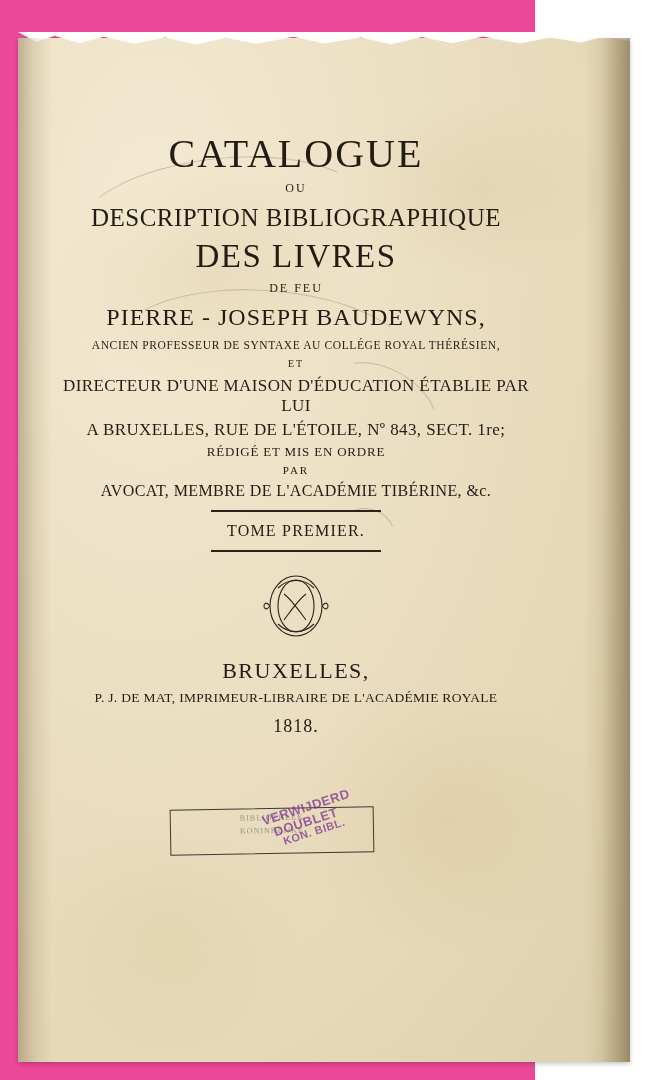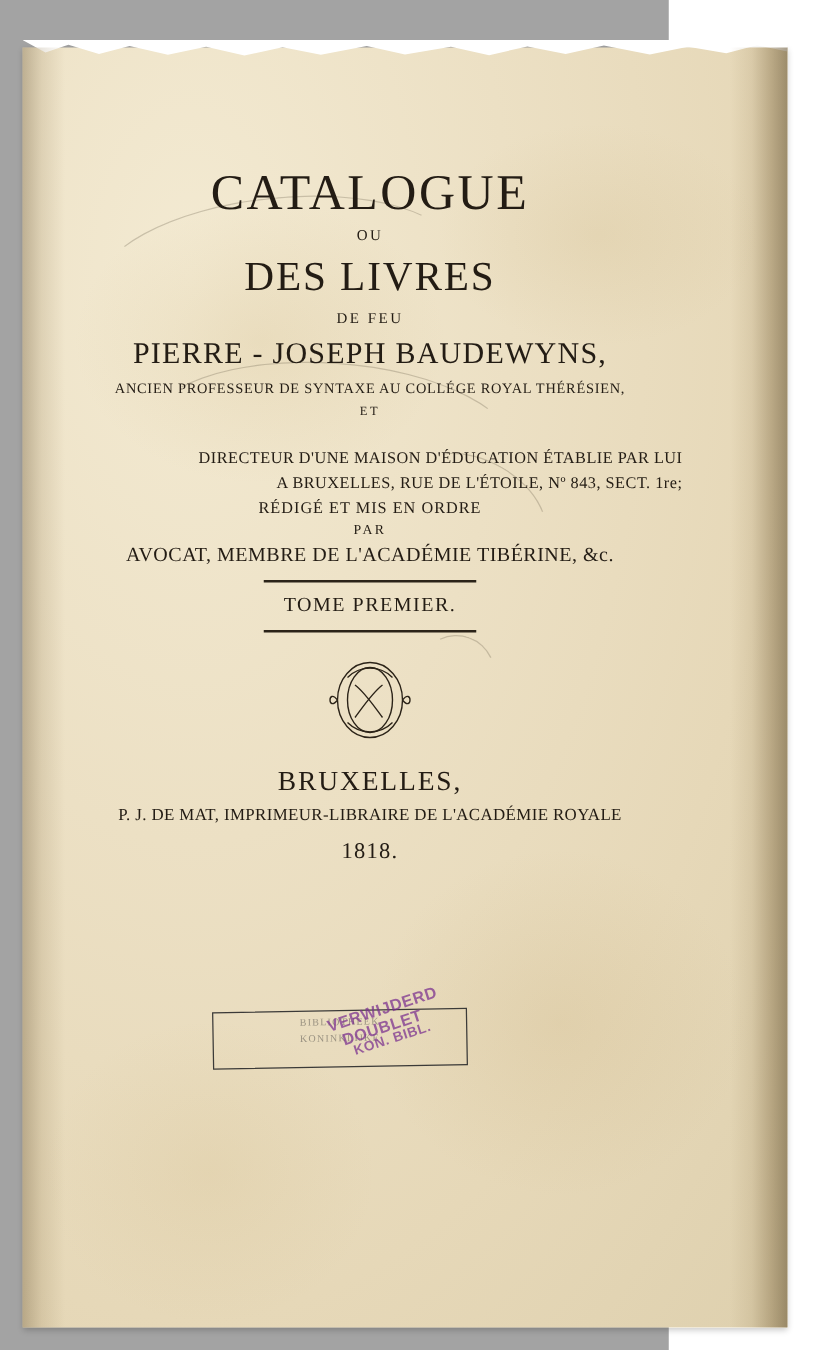--- a/index.html
+++ b/index.html
@@ -11,21 +11,21 @@
     width: 669px;
     height: 1080px;
     overflow: hidden;
     font-family: "Liberation Serif", serif;
   }
 
   #page {
     position: relative;
     width: 535px;
     height: 1080px;
-    background: #a3a3a3;
+    background: #ec4899;
   }
 
   
   #sheet {
     position: absolute;
     left: 18px;
     top: 38px;
     width: 612px;
     height: 1024px;
     background:
@@ -128,28 +128,27 @@
     margin-bottom: 8px;
   }
   .t-prof {
     font-size: 11.5px;
     letter-spacing: 0.6px;
     margin-bottom: 7px;
   }
   .t-et {
     font-size: 10px;
     letter-spacing: 2px;
-    margin-bottom: 23px;
+    margin-bottom: 7px;
     text-align: center;
   }
   .t-dir1, .t-dir2 {
-    font-size: 13px;
+    font-size: 17px;
     letter-spacing: 0.4px;
     margin-bottom: 4px;
-    text-align: right;
   }
   .t-redige {
     font-size: 13px;
     letter-spacing: 0.8px;
     margin-top: 4px;
     margin-bottom: 4px;
   }
   .t-par {
     font-size: 11px;
     letter-spacing: 2px;
@@ -267,20 +266,21 @@
 
     <div class="pencil pc1"></div>
     <div class="pencil pc2"></div>
     <div class="pencil pc3"></div>
     <div class="pencil pc4"></div>
 
     <div id="text-block">
 
       <div class="line t-catalogue">CATALOGUE</div>
       <div class="line t-ou">OU</div>
+      <div class="line t-desc">DESCRIPTION BIBLIOGRAPHIQUE</div>
       <div class="line t-deslivres">DES LIVRES</div>
       <div class="line t-defeu">DE FEU</div>
       <div class="line t-author">PIERRE - JOSEPH BAUDEWYNS,</div>
       <div class="line t-prof">ANCIEN PROFESSEUR DE SYNTAXE AU COLLÉGE ROYAL THÉRÉSIEN,</div>
       <div class="line t-et">ET</div>
       <div class="line t-dir1">DIRECTEUR D'UNE MAISON D'ÉDUCATION ÉTABLIE PAR LUI</div>
       <div class="line t-dir2">A BRUXELLES, RUE DE L'ÉTOILE, Nº 843, SECT. 1re;</div>
       <div class="line t-redige">RÉDIGÉ ET MIS EN ORDRE</div>
       <div class="line t-par">PAR</div>
       <div class="line t-avocat">AVOCAT, MEMBRE DE L'ACADÉMIE TIBÉRINE, &amp;c.</div>

